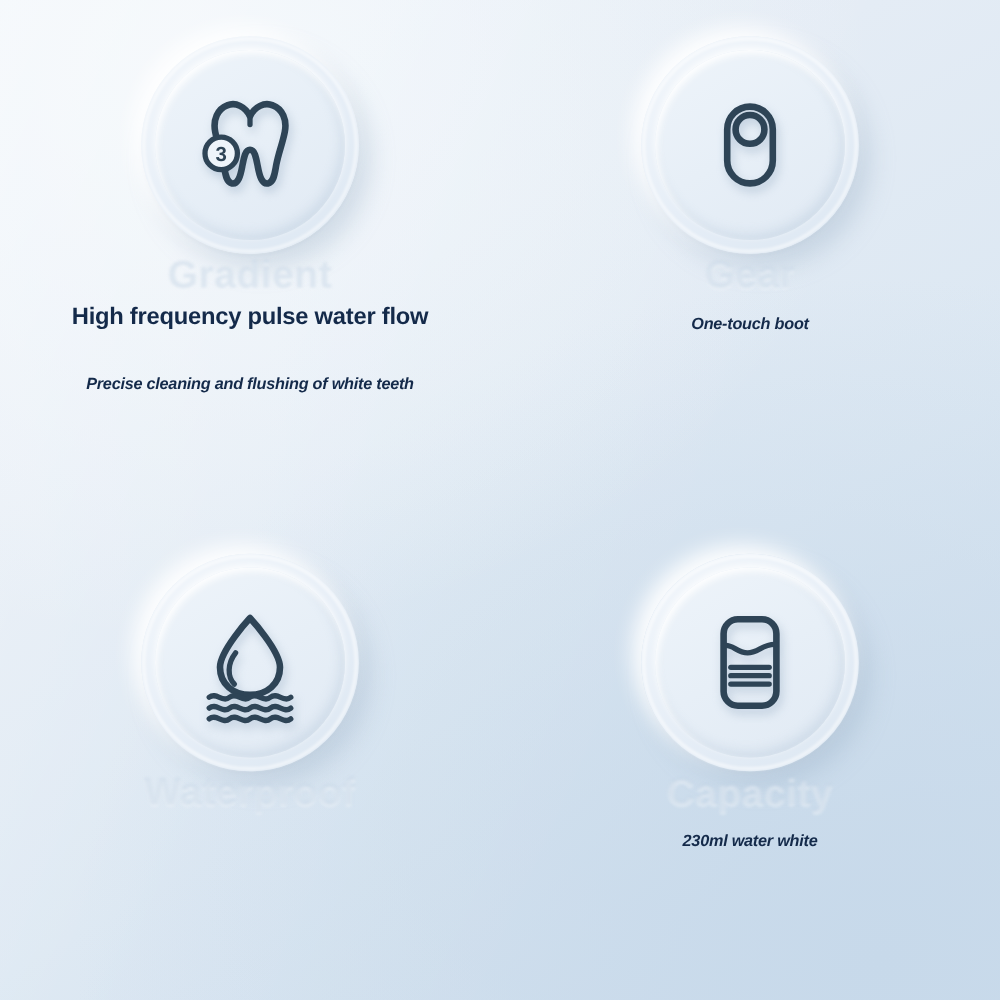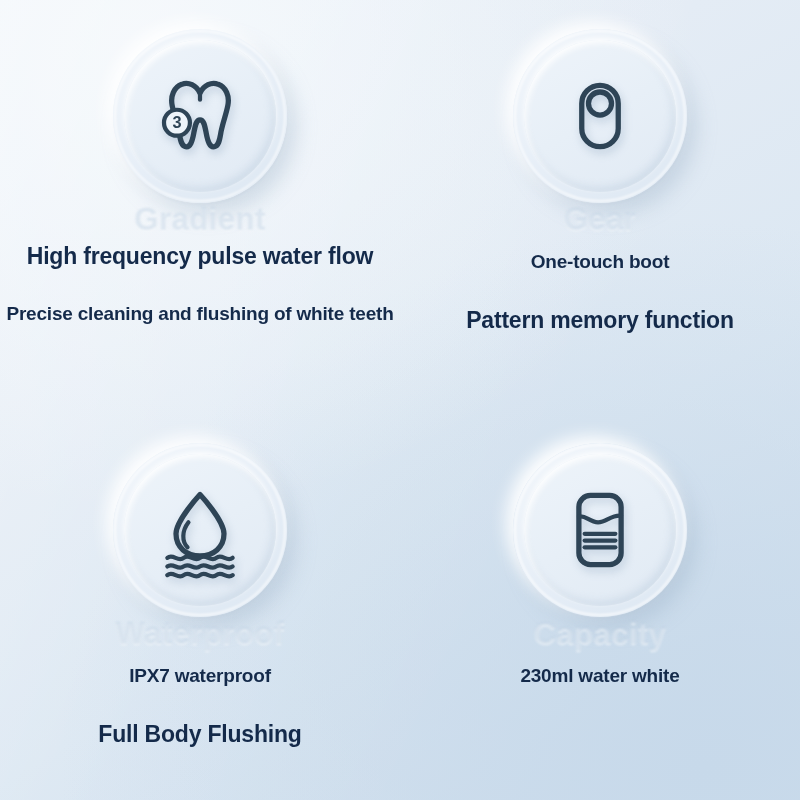--- a/index.html
+++ b/index.html
@@ -158,22 +158,22 @@
     margin-top: 12px;
     text-align: center;
     line-height: 1.05;
   }
   .cap-line {
     color: #142a4a;
     font-weight: bold;
     white-space: nowrap;
     letter-spacing: -0.2px;
   }
-  .cap-big   { font-size: 23px; text-align: center; }
-  .cap-small { font-size: 19px; }
+  .cap-big   { font-size: 19px; text-align: center; }
+  .cap-small { font-size: 13px; font-style: italic; }
   .cap-gap   { margin-top: 36px; }
 
   
   .cell-1 .captions { margin-top: 6px; }
   .cell-2 .captions { margin-top: 14px; }
   .cell-3 .captions { margin-top: 14px; }
   .cell-4 .captions { margin-top: 14px; }
 
   .cell-3, .cell-4 { padding-top: 14px; }
 </style>
@@ -227,21 +227,20 @@
         <div class="disc-icon">
           <svg viewBox="0 0 100 100" width="96" height="96" aria-hidden="true">
             <rect class="ico-stroke" x="31" y="18" width="38" height="64" rx="19" ry="19"></rect>
             <circle class="ico-stroke" cx="50" cy="37" r="12"></circle>
           </svg>
         </div>
       </div>
       <div class="watermark">Gear</div>
       <div class="captions">
         <div class="cap-line cap-small">One-touch boot</div>
-        <div class="cap-line cap-big cap-gap">Pattern memory function</div>
       </div>
     </div>
 
     <div class="cell cell-3">
       <div class="disc-wrap">
         <div class="disc-outer"></div>
         <div class="disc-ring"></div>
         <div class="disc-gloss"></div>
         <div class="disc-icon">
           <svg viewBox="0 0 100 100" width="96" height="96" aria-hidden="true">
@@ -254,24 +253,20 @@
 
             <path class="ico-thin" d="M38,42 C31,51 31,62 37,68"></path>
 
             <path class="ico-thin" d="M16,79 C22,74 27,84 33,79 C39,74 44,84 50,79 C56,74 61,84 67,79 C73,74 78,84 84,79"></path>
             <path class="ico-thin" d="M16,88 C22,83 27,93 33,88 C39,83 44,93 50,88 C56,83 61,93 67,88 C73,83 78,93 84,88"></path>
             <path class="ico-thin" d="M16,97 C22,92 27,102 33,97 C39,92 44,102 50,97 C56,92 61,102 67,97 C73,92 78,102 84,97"></path>
           </svg>
         </div>
       </div>
       <div class="watermark">Waterproof</div>
-      <div class="captions">
-        <div class="cap-line cap-small">IPX7 waterproof</div>
-        <div class="cap-line cap-big cap-gap">Full Body Flushing</div>
-      </div>
     </div>
 
     <div class="cell cell-4">
       <div class="disc-wrap">
         <div class="disc-outer"></div>
         <div class="disc-ring"></div>
         <div class="disc-gloss"></div>
         <div class="disc-icon">
           <svg viewBox="0 0 100 100" width="96" height="96" aria-hidden="true">
             <rect class="ico-stroke" x="28" y="14" width="44" height="72" rx="12" ry="12"></rect>

